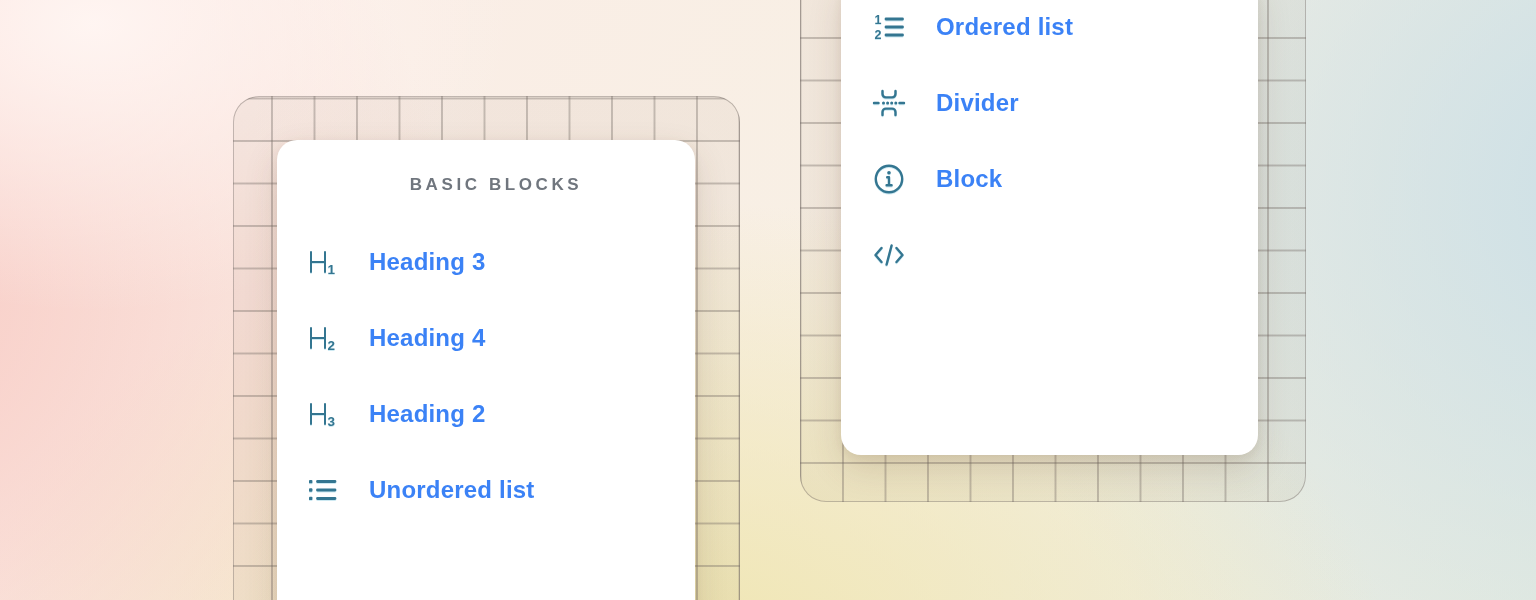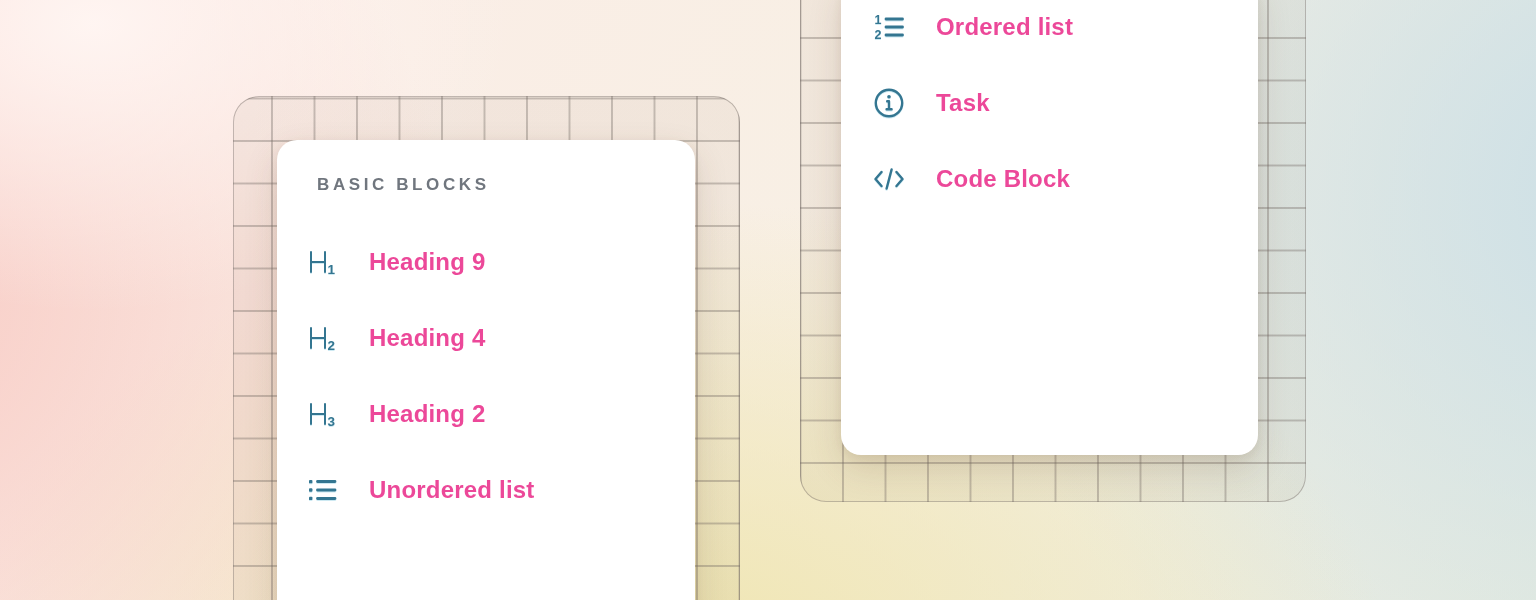--- a/index.html
+++ b/index.html
@@ -60,20 +60,21 @@
     box-sizing: border-box;
   }
 
   .section-label {
     font-size: 17px;
     font-weight: 700;
     letter-spacing: 3.6px;
     color: #70767e;
     line-height: 22px;
     margin: 0 0 28px 12px;
+    text-align: center;
   }
 
   .menu-item {
     display: flex;
     align-items: center;
     height: 76px;
     cursor: pointer;
   }
   .menu-item .icon {
     width: 34px; height: 34px;
@@ -84,21 +85,21 @@
   }
   .menu-item .icon svg {
     width: 34px; height: 34px;
     filter: drop-shadow(0 1.5px 0 rgba(178,221,235,0.65));
   }
   .menu-item .label {
     margin-left: 30px;
     font-size: 24px;
     font-weight: 700;
     letter-spacing: 0.2px;
-    color: #ec4899;
+    color: #3b82f6;
     white-space: nowrap;
   }
 
   .stroke { stroke: #347691; fill: none; stroke-width: 2.8; stroke-linecap: round; stroke-linejoin: round; }
   .stroke.thin { stroke-width: 2; }
   .stroke.med  { stroke-width: 2.4; }
   .fillaccent { fill: #347691; stroke: none; }
   .icon text {
     font-family: "Liberation Sans", sans-serif;
     font-weight: 700;
@@ -117,21 +118,21 @@
     <div class="section-label">BASIC BLOCKS</div>
 
 
     <div class="menu-item">
       <span class="icon">
         <svg viewBox="0 0 34 34">
           <path class="stroke thin" d="M6 7 V27 M20 7 V27 M6 17 H20"></path>
           <text x="22.5" y="28.5" font-size="13.5">1</text>
         </svg>
       </span>
-      <span class="label">Heading 9</span>
+      <span class="label">Heading 3</span>
     </div>
 
     <div class="menu-item">
       <span class="icon">
         <svg viewBox="0 0 34 34">
           <path class="stroke thin" d="M6 7 V27 M20 7 V27 M6 17 H20"></path>
           <text x="22.5" y="28.5" font-size="13.5">2</text>
         </svg>
       </span>
       <span class="label">Heading 4</span>
@@ -167,38 +168,51 @@
         <svg viewBox="0 0 34 34">
           <text x="2.5" y="14" font-size="12.5">1</text>
           <text x="2.5" y="28.5" font-size="12.5">2</text>
           <path class="stroke" d="M14 9 H30.5 M14 17 H30.5 M14 25 H30.5"></path>
         </svg>
       </span>
       <span class="label">Ordered list</span>
     </div>
 
 
+    <div class="menu-item">
+      <span class="icon">
+        <svg viewBox="0 0 34 34">
+          <path class="stroke med" d="M10.5 5 v3.1 a3.3 3.3 0 0 0 3.3 3.3 h6.4 a3.3 3.3 0 0 0 3.3 -3.3 V5"></path>
+          <path class="stroke med" d="M2 17 h4.5 M27.5 17 H32"></path>
+          <circle class="fillaccent" cx="11.5" cy="17" r="1.5"></circle>
+          <circle class="fillaccent" cx="15.6" cy="17" r="1.5"></circle>
+          <circle class="fillaccent" cx="19.7" cy="17" r="1.5"></circle>
+          <circle class="fillaccent" cx="23.8" cy="17" r="1.5"></circle>
+          <path class="stroke med" d="M10.5 29 v-3.1 a3.3 3.3 0 0 1 3.3 -3.3 h6.4 a3.3 3.3 0 0 1 3.3 3.3 V29"></path>
+        </svg>
+      </span>
+      <span class="label">Divider</span>
+    </div>
 
     <div class="menu-item">
       <span class="icon">
         <svg viewBox="0 0 34 34">
           <circle class="stroke med" cx="17" cy="17" r="13.2"></circle>
           <circle class="fillaccent" cx="17" cy="10.8" r="1.8"></circle>
           <path class="stroke med" d="M15.2 15.2 H17 V23 M14.6 23.2 H19.6"></path>
         </svg>
       </span>
-      <span class="label">Task</span>
+      <span class="label">Block</span>
     </div>
 
 
     <div class="menu-item">
       <span class="icon">
         <svg viewBox="0 0 34 34">
           <path class="stroke med" d="M9.5 10 L3.5 17 l6 7"></path>
           <path class="stroke med" d="M24.5 10 l6 7 -6 7"></path>
           <path class="stroke med" d="M19.6 7.5 L14.6 26.5"></path>
         </svg>
       </span>
-      <span class="label">Code Block</span>
     </div>
   </div>
 
 </div>
 
 </body></html>

